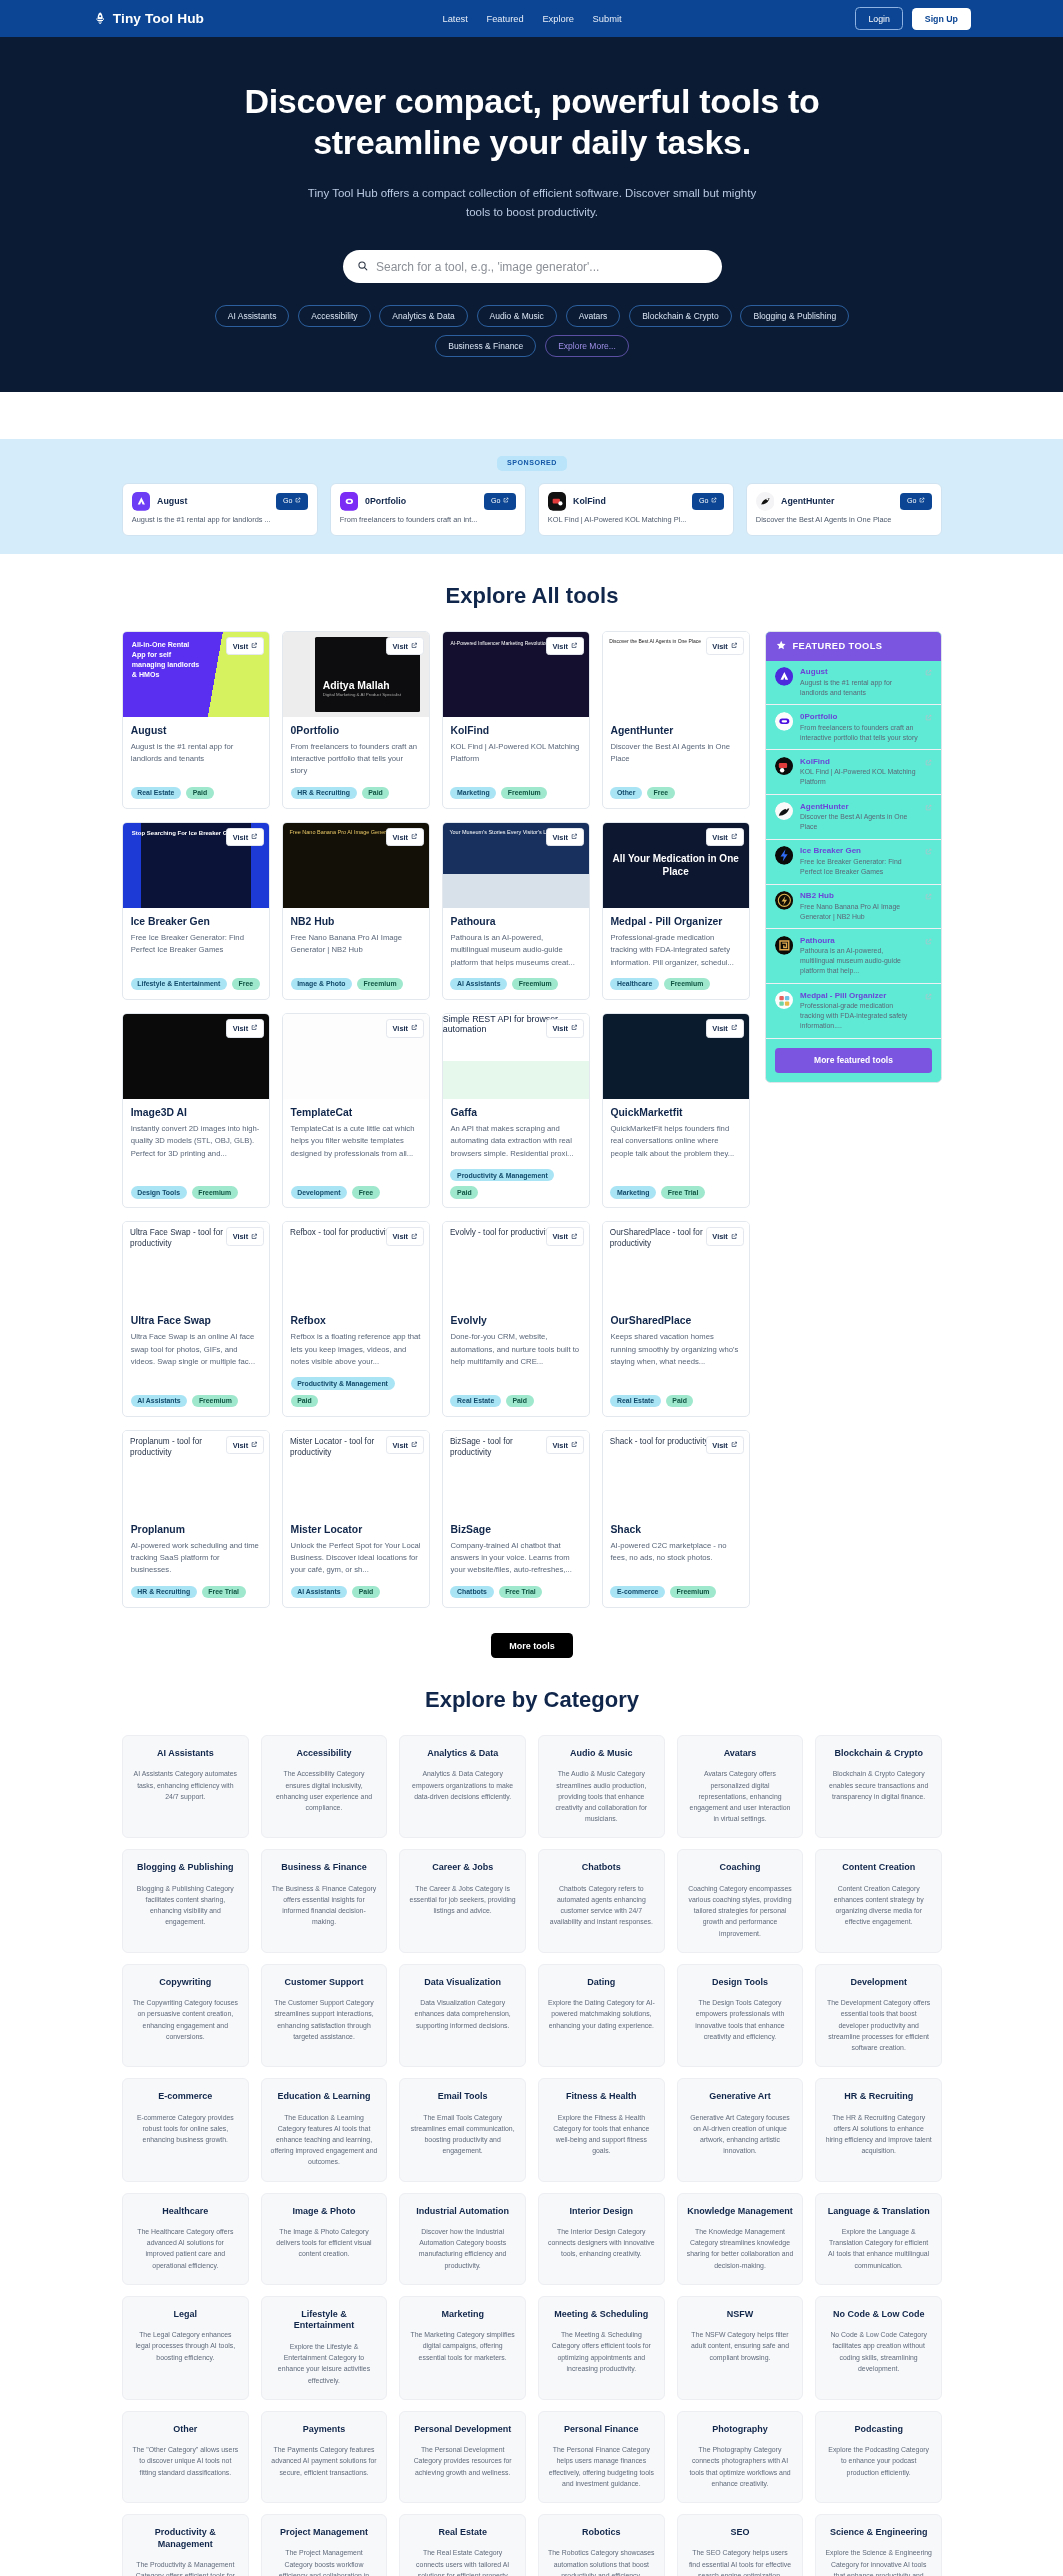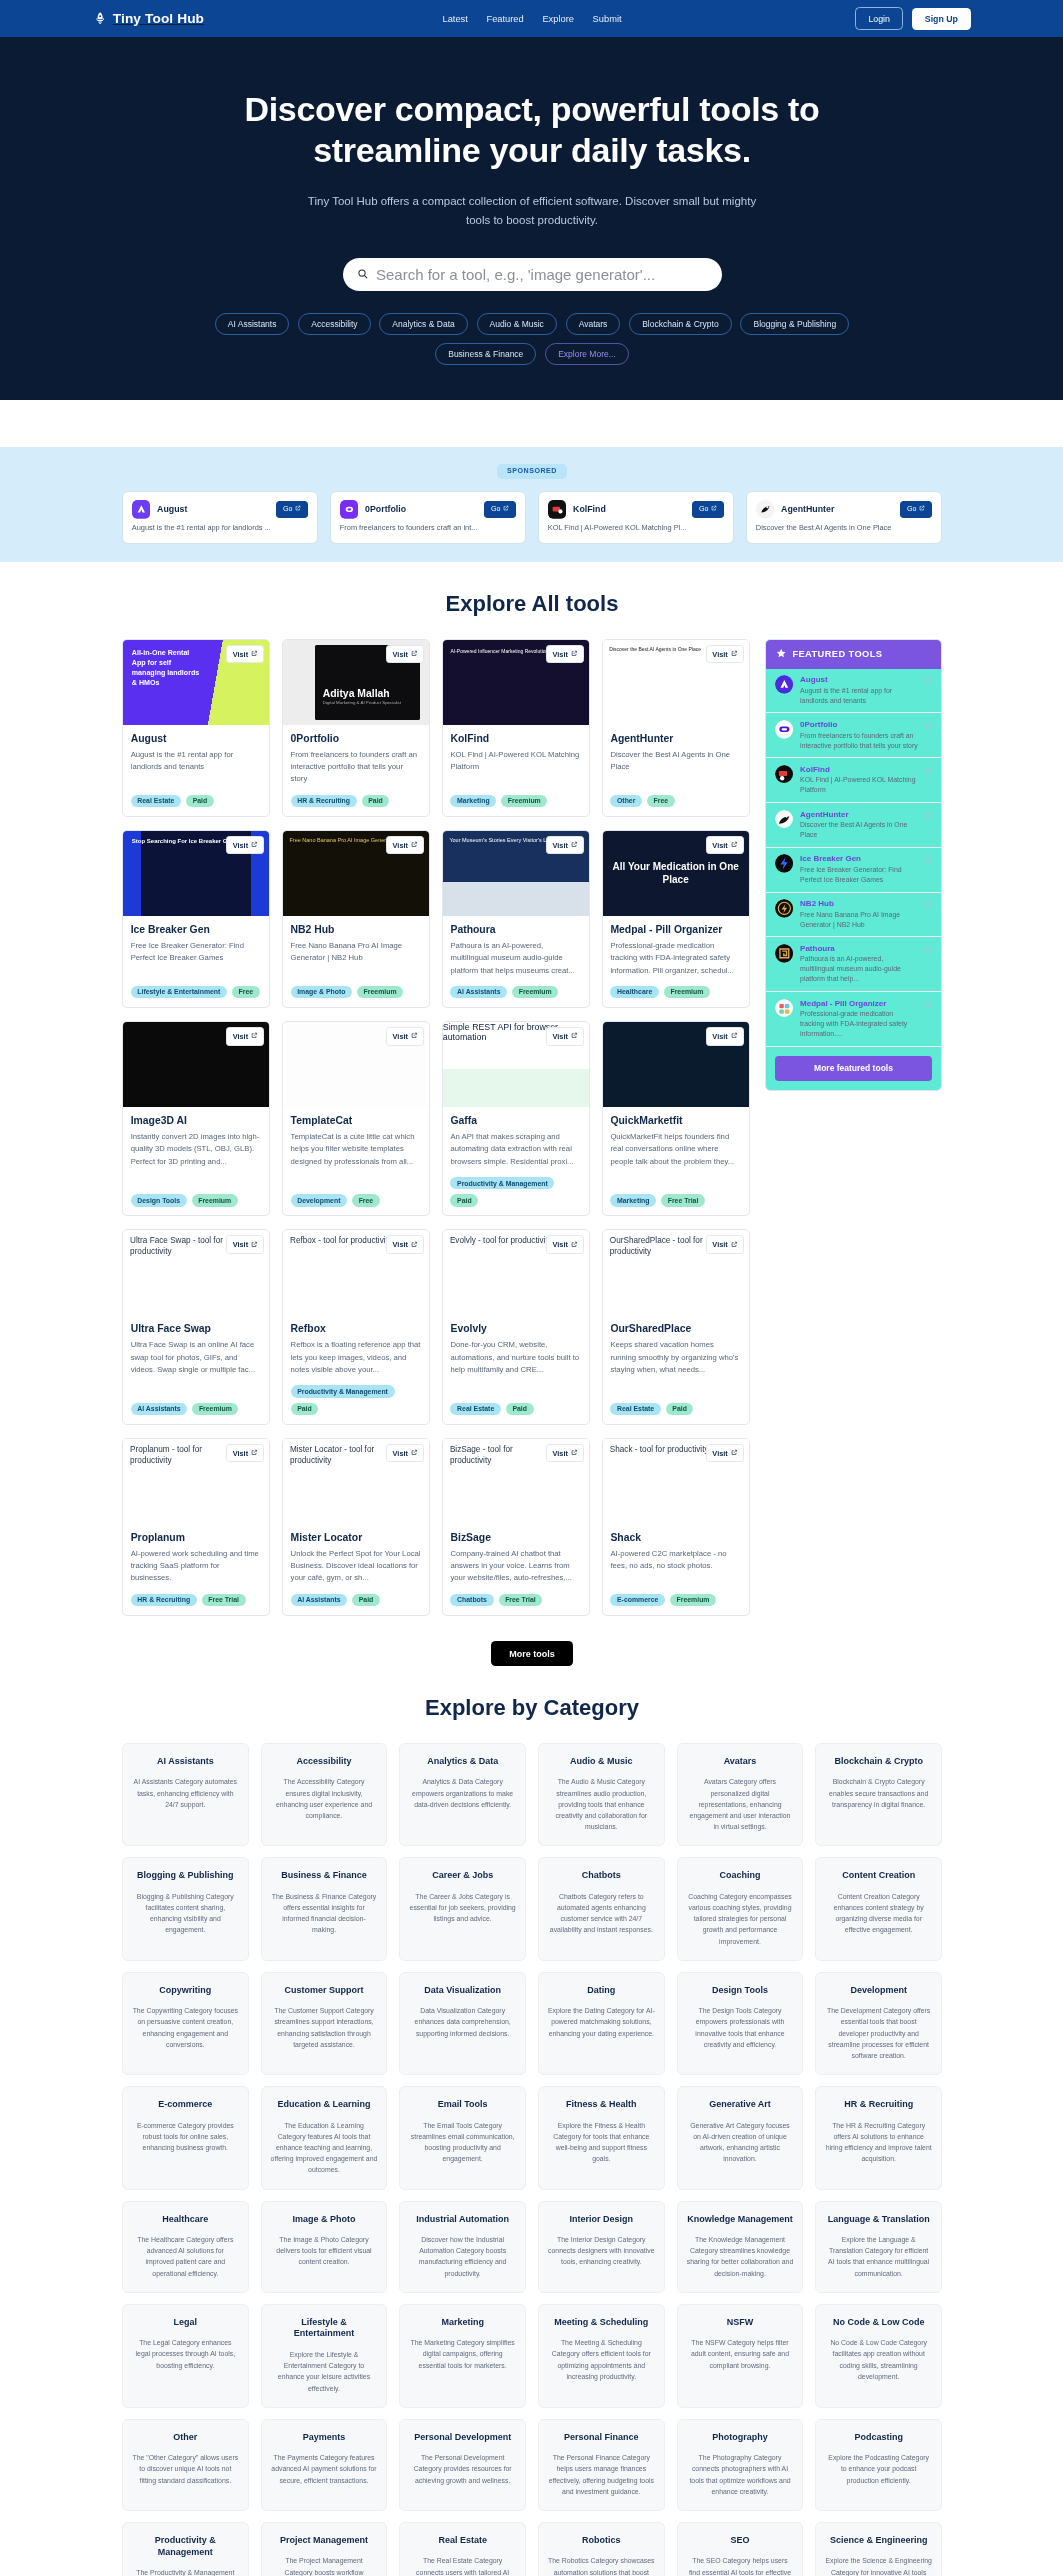--- a/index.html
+++ b/index.html
@@ -15,21 +15,21 @@
 
   
   .navbar {
     background: #0b4593;
     height: 37px;
     display: flex;
     align-items: center;
     padding: 0 93px;
     position: relative;
   }
-  .brand { display: flex; align-items: center; gap: 5.5px; text-decoration: underline; }
+  .brand { display: flex; align-items: center; gap: 5.5px; }
   .brand-icon { width: 14.3px; height: 14.3px; display: block; }
   .brand-name { color: #fff; font-size: 13.7px; font-weight: 600; letter-spacing: 0.1px; }
   .nav-links { display: flex; gap: 18.7px; position: absolute; left: 50%; transform: translateX(-50%); }
   .nav-links a { color: #e8eef8; font-size: 9.3px; text-decoration: none; }
   .nav-actions { margin-left: auto; display: flex; gap: 8.8px; align-items: flex-end; }
   .btn-login {
     color: #fff; border: 0.8px solid #8fb4e3; background: transparent;
     border-radius: 4.4px; padding: 5.5px 12px; font-size: 8.8px; cursor: pointer;
     font-family: inherit;
   }
@@ -44,21 +44,21 @@
     background: #0b1b33;
     padding: 36px 0 35px;
     text-align: center;
   }
   .hero h1 {
     color: #ffffff;
     font-size: 34px;
     line-height: 1.22;
     font-weight: 700;
     max-width: 714px;
-    margin: 16px auto;
+    margin: 8px auto;
     letter-spacing: -0.3px;
   }
   .hero p {
     color: #b9c9e2;
     font-size: 11.5px;
     line-height: 1.65;
     max-width: 456px;
     margin: 20px auto 0;
   }
   .searchbox {
@@ -67,21 +67,21 @@
     height: 33px;
     background: #fff;
     border-radius: 18.7px;
     display: flex;
     align-items: center;
     padding: 0 14.3px;
     gap: 7.7px;
   }
   .searchbox svg { flex: none; }
   .searchbox input {
-    border: none; outline: none; flex: 1; font-size: 15px;
+    border: none; outline: none; flex: 1; font-size: 12px;
     font-family: inherit; color: #1b2c49; background: transparent;
   }
   .searchbox input::placeholder { color: #8b8f96; }
   .chips {
     margin: 22px auto 0;
     max-width: 648px;
     display: flex;
     flex-wrap: wrap;
     justify-content: center;
     gap: 7.7px 8.8px;

